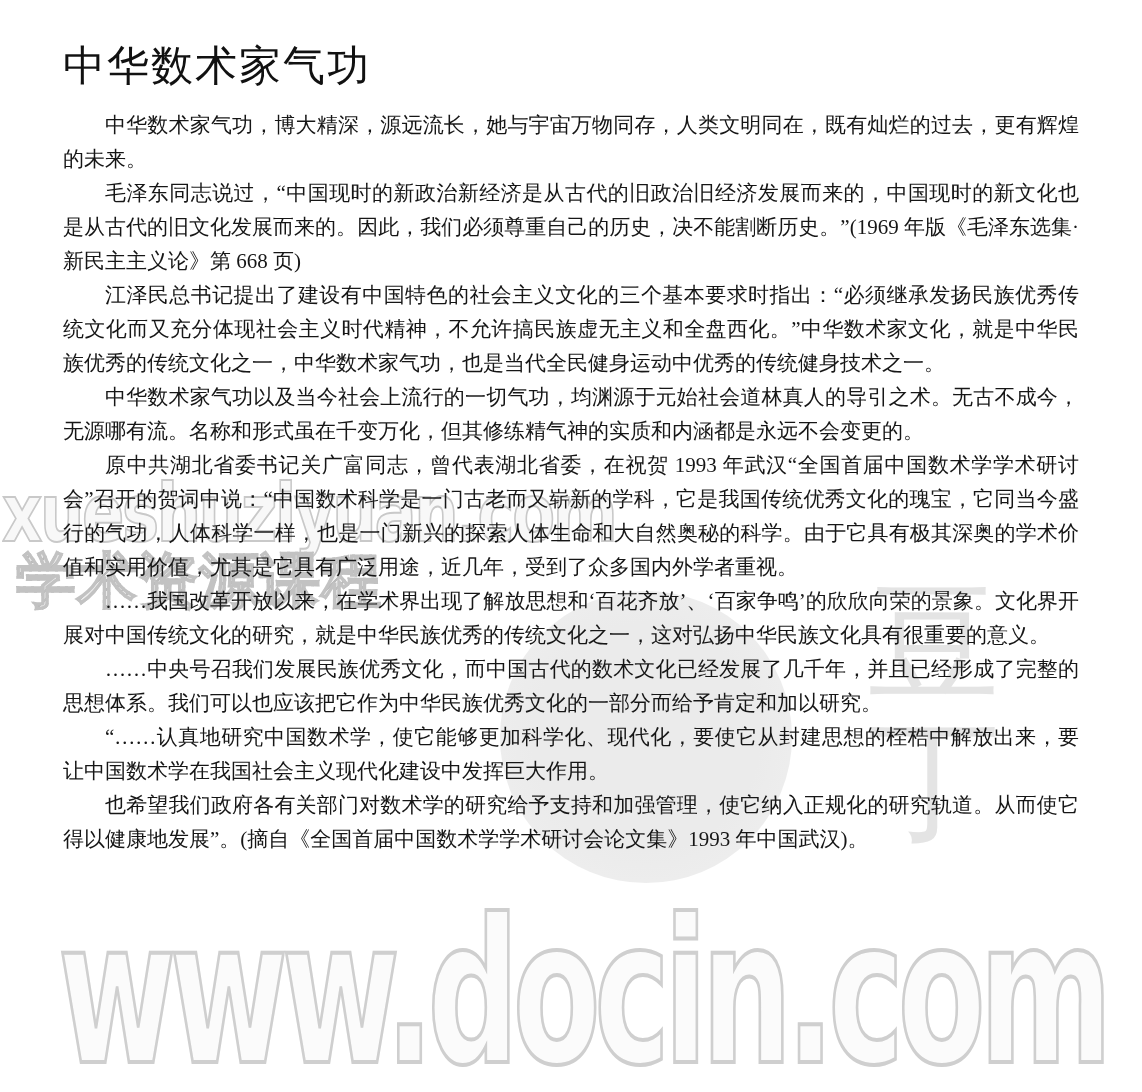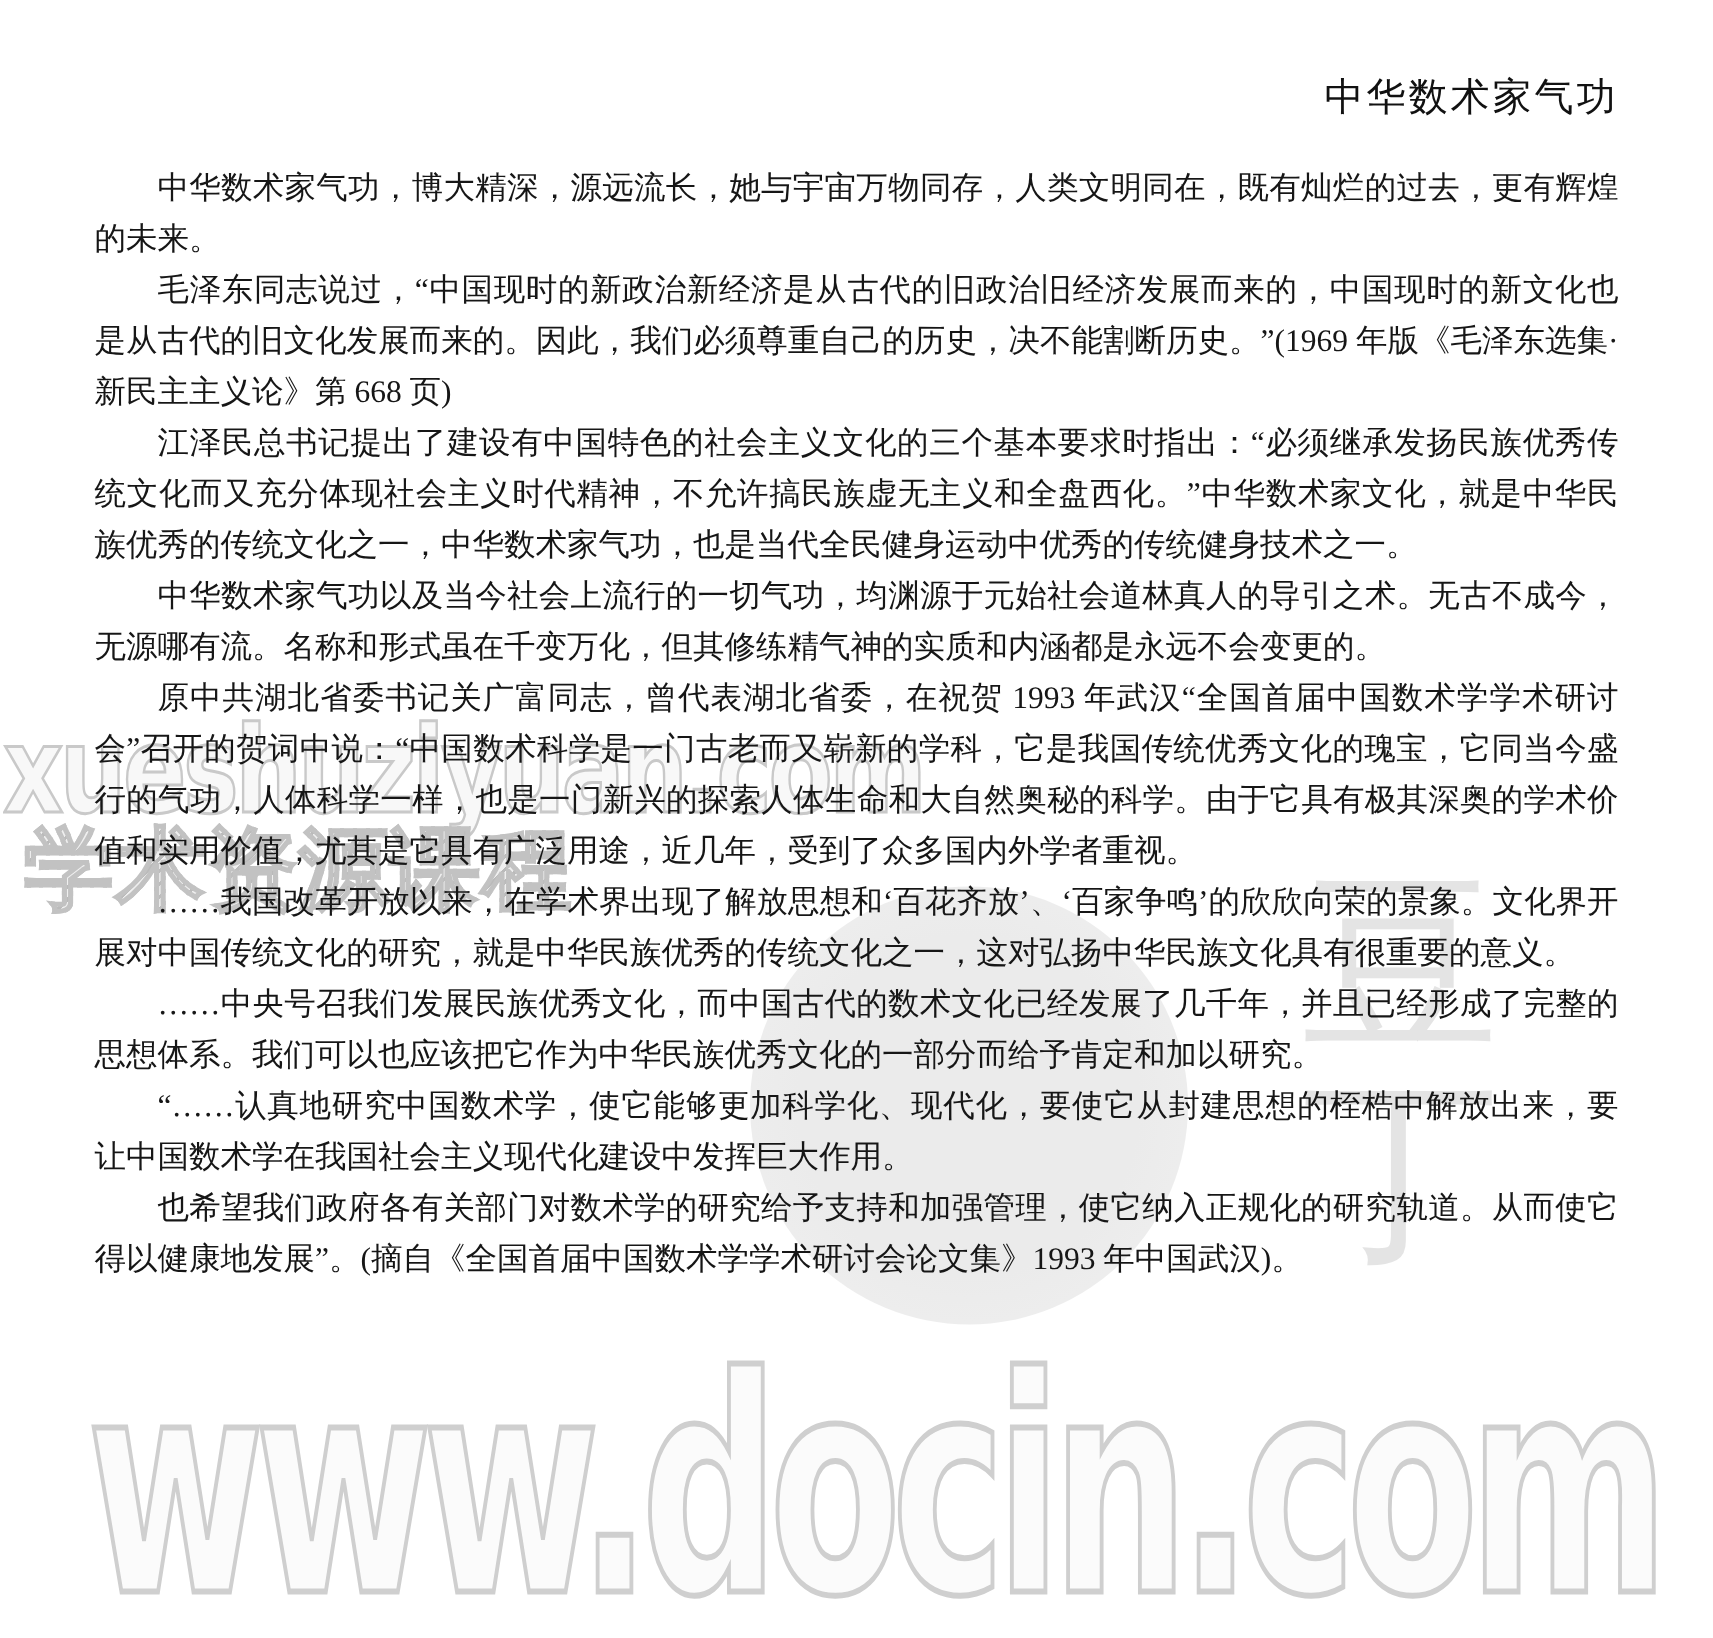--- a/index.html
+++ b/index.html
@@ -55,22 +55,22 @@
     transform: scaleX(0.64); transform-origin: left top;
   }
 
   
   .content {
     position: absolute; left: 63px; top: 44px; width: 1016px;
     z-index: 1; color: #161616;
   }
   .doc-title {
     margin: 0 0 20px 0;
-    font-size: 26px; font-weight: 400; line-height: 44px;
-    letter-spacing: 2px; text-align: right; color: #111111; font-family: Liberation Mono, monospace;
+    font-size: 42px; font-weight: 400; line-height: 44px;
+    letter-spacing: 2px; text-align: left; color: #111111;
   }
   .para {
     margin: 0;
     font-size: 21px; line-height: 34px;
     text-align: justify; text-justify: inter-character;
     text-indent: 2em;
   }
 </style>
 </head>
 <body>

